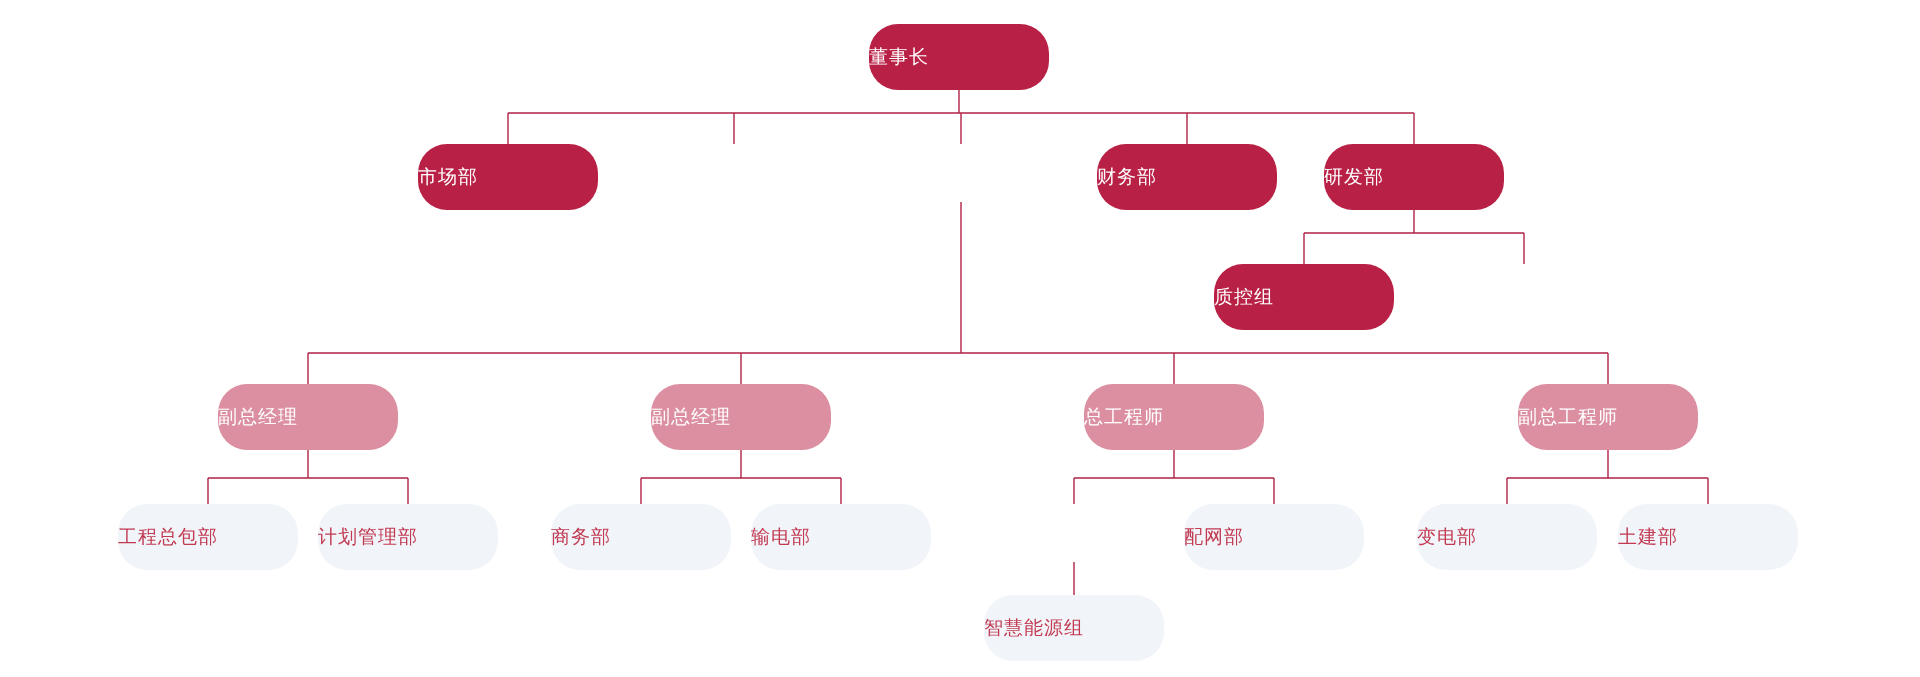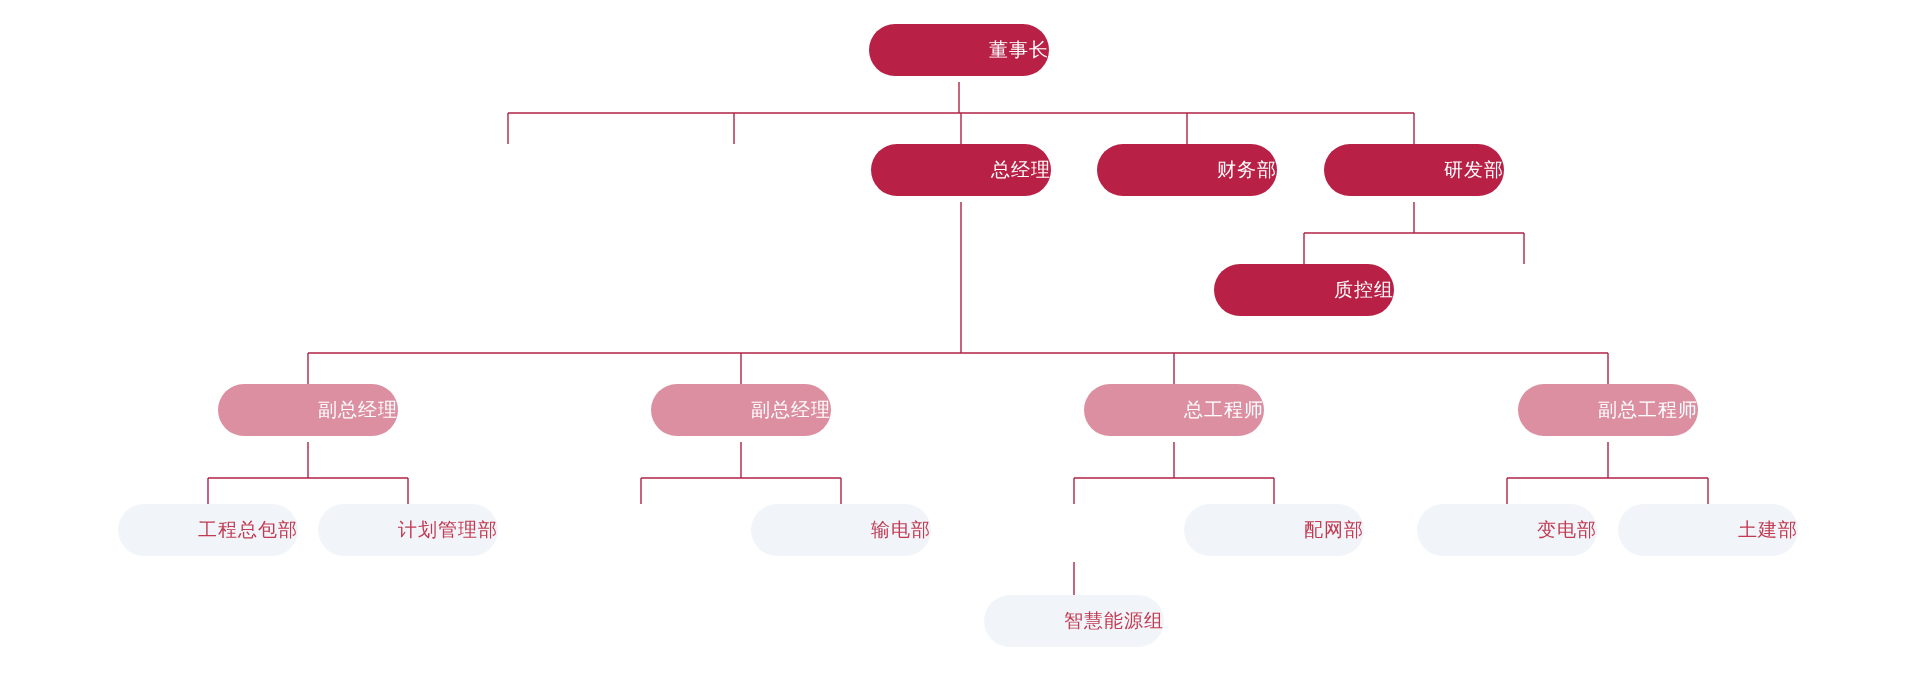--- a/index.html
+++ b/index.html
@@ -14,23 +14,23 @@
   body {
     width: 1920px; height: 677px;
     font-family: "Liberation Sans", sans-serif;
     overflow: hidden;
   }
   .stage { position: relative; width: 1920px; height: 677px; background: #ffffff; }
   .connectors { position: absolute; left: 0; top: 0; width: 1920px; height: 677px; }
   .connectors path { stroke: var(--line); stroke-width: 1.4; fill: none; }
   .node {
     position: absolute;
-    width: 180px; height: 52px;
+    width: 180px; height: 66px;
     border-radius: 29px;
-    display: flex; align-items: center; justify-content: flex-end;
+    display: flex; align-items: center; justify-content: flex-start;
     font-size: 19px; font-weight: 500; letter-spacing: 1px;
     cursor: default; user-select: none;
   }
   .node.primary   { background: var(--primary);   color: #ffffff; }
   .node.secondary { background: var(--secondary); color: #ffffff; }
   .node.light     { background: var(--light);     color: var(--light-text); }
 </style>
 </head>
 <body>
 
@@ -44,22 +44,22 @@
              M741 442 V478 M641 478 H841 M641 478 V504 M841 478 V504
              M1174 442 V478 M1074 478 H1274 M1074 478 V504 M1274 478 V504
              M1608 442 V478 M1507 478 H1708 M1507 478 V504 M1708 478 V504"></path>
     <path d="M1074 562 V595"></path>
   </svg>
 
   <div class="node primary" style="left:869px; top:24px">
     <span>董事长</span>
   </div>
 
-  <div class="node primary" style="left:871px; top:144px">
-    <span>总经理</span>
+  <div class="node primary" style="left:418px; top:144px">
+    <span>市场部</span>
   </div>
   <div class="node primary" style="left:1097px; top:144px">
     <span>财务部</span>
   </div>
   <div class="node primary" style="left:1324px; top:144px">
     <span>研发部</span>
   </div>
 
   <div class="node primary" style="left:1214px; top:264px">
     <span>质控组</span>
@@ -77,20 +77,23 @@
   <div class="node secondary" style="left:1084px; top:384px">
     <span>总工程师</span>
   </div>
 
   <div class="node light" style="left:118px; top:504px">
     <span>工程总包部</span>
   </div>
   <div class="node light" style="left:318px; top:504px">
     <span>计划管理部</span>
   </div>
+  <div class="node light" style="left:551px; top:504px">
+    <span>商务部</span>
+  </div>
   <div class="node light" style="left:751px; top:504px">
     <span>输电部</span>
   </div>
   <div class="node light" style="left:1184px; top:504px">
     <span>配网部</span>
   </div>
   <div class="node light" style="left:1417px; top:504px">
     <span>变电部</span>
   </div>
   <div class="node light" style="left:1618px; top:504px">

